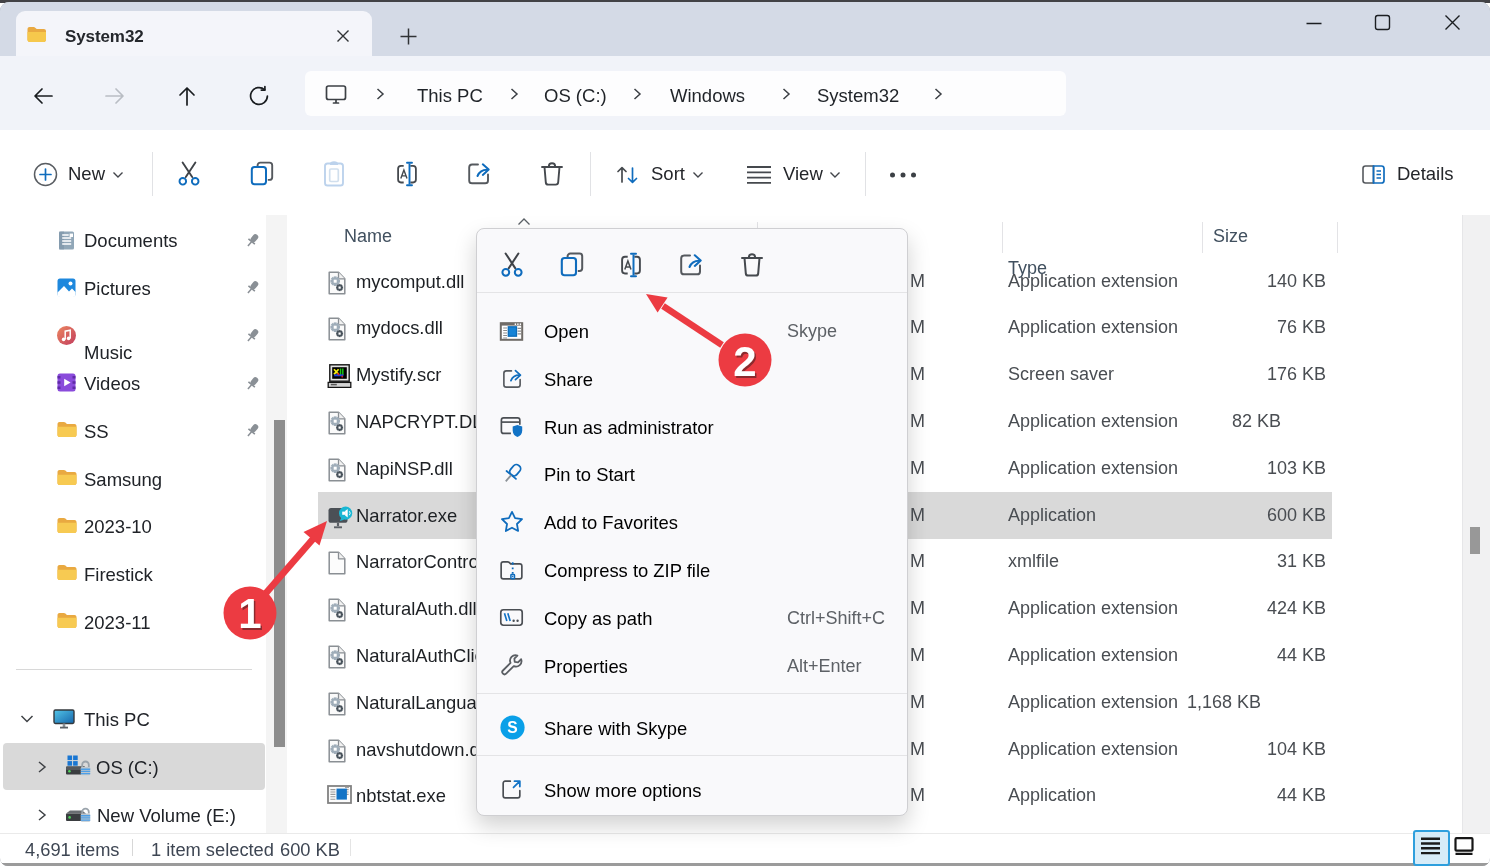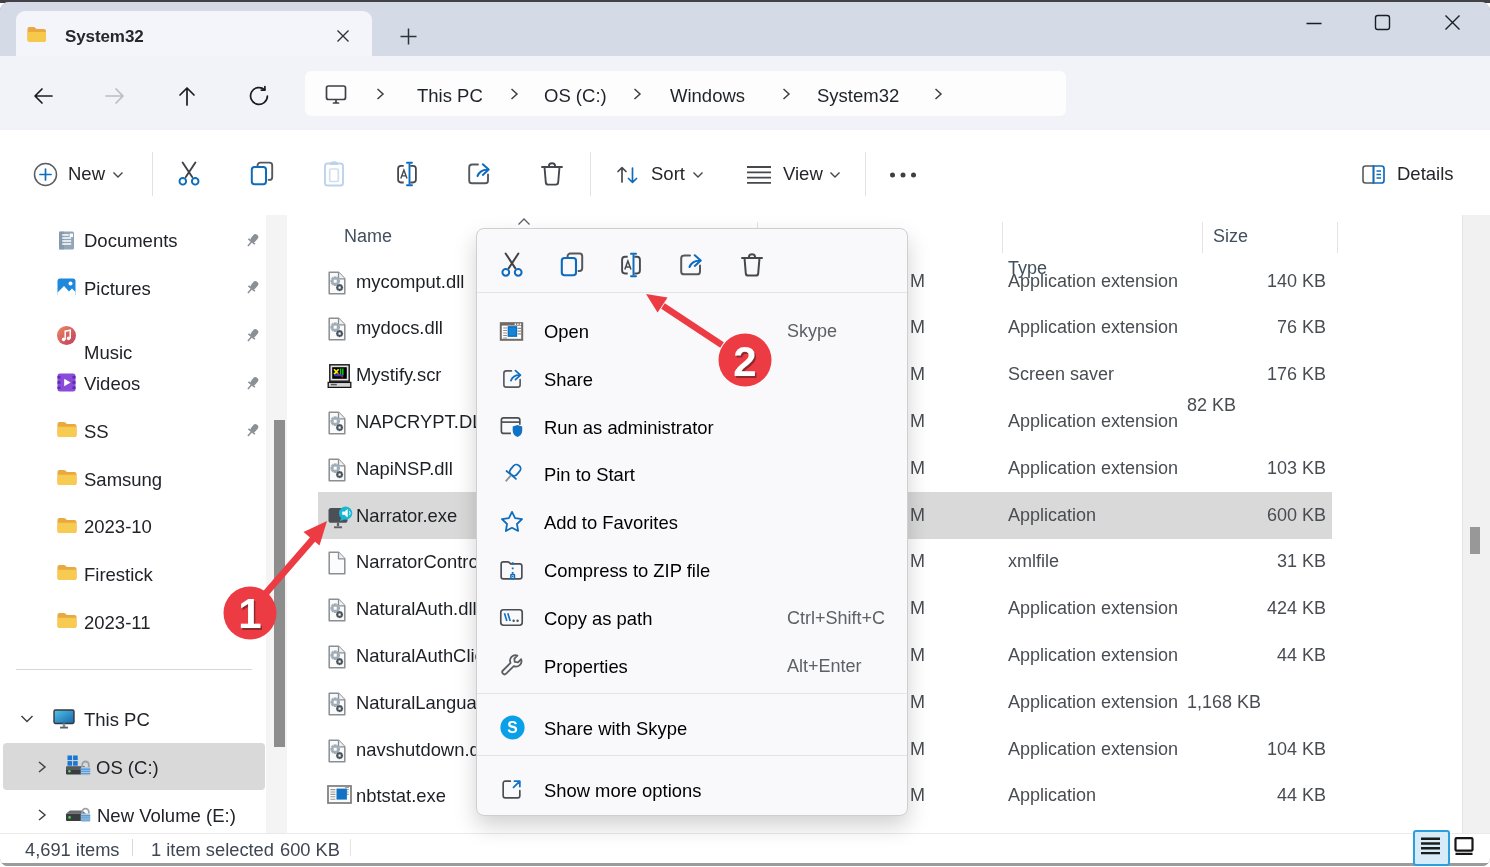--- a/index.html
+++ b/index.html
@@ -531,21 +531,21 @@
             <rect x="11.50" y="13.10" width="2.20" height="7.00" transform="rotate(45 12.60 16.60)" fill="#49535c"></rect>
             <rect x="11.50" y="13.10" width="2.20" height="7.00" transform="rotate(90 12.60 16.60)" fill="#49535c"></rect>
             <rect x="11.50" y="13.10" width="2.20" height="7.00" transform="rotate(135 12.60 16.60)" fill="#49535c"></rect>
             <circle cx="12.60" cy="16.60" r="2.50" fill="#49535c"></circle>
             <rect x="11.50" y="15.50" width="2.20" height="2.20" fill="#fff"></rect>
           </svg>
         </div>
       <div class="ab rowname" style="left:69px;top:196px;">NAPCRYPT.DLL</div>
       <div class="ab rowmeta" style="left:623px;top:196px;">M</div>
       <div class="ab rowmeta" style="left:721px;top:196px;">Application extension</div>
-      <div class="ab rowmeta" style="left:900px;top:180px;width:139px;text-align:left;">82 KB</div>
+      <div class="ab rowmeta" style="left:900px;top:196px;width:139px;text-align:center;">82 KB</div>
       <div class="ab" style="left:40px;top:243px;">
           <svg width="20" height="24" viewBox="0 0 20 24">
             <path d="M2.2 1.2h9.3l6.3 6.6v15H2.2z" fill="#fafafa" stroke="#8a8f94" stroke-width="1.5" stroke-linejoin="round"></path>
             <path d="M11.5 1.2v6.6h6.3" fill="#f1f1f1" stroke="#8a8f94" stroke-width="1.3" stroke-linejoin="round"></path>
             <rect x="6.75" y="5.40" width="2.90" height="9.60" transform="rotate(0 8.20 10.20)" fill="#9fadb9"></rect>
             <rect x="6.75" y="5.40" width="2.90" height="9.60" transform="rotate(45 8.20 10.20)" fill="#9fadb9"></rect>
             <rect x="6.75" y="5.40" width="2.90" height="9.60" transform="rotate(90 8.20 10.20)" fill="#9fadb9"></rect>
             <rect x="6.75" y="5.40" width="2.90" height="9.60" transform="rotate(135 8.20 10.20)" fill="#9fadb9"></rect>
             <circle cx="8.20" cy="10.20" r="3.40" fill="#9fadb9"></circle>
             <rect x="6.70" y="8.70" width="3.00" height="3.00" fill="#fff"></rect>

